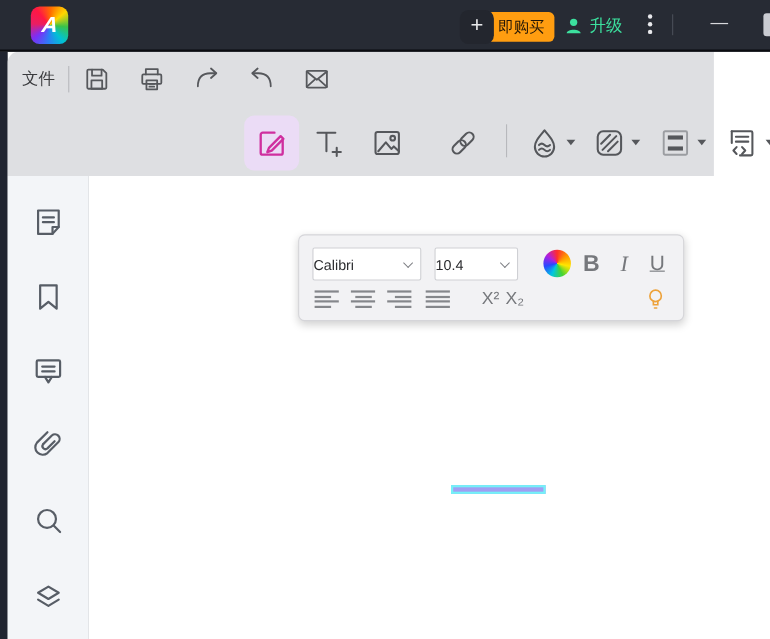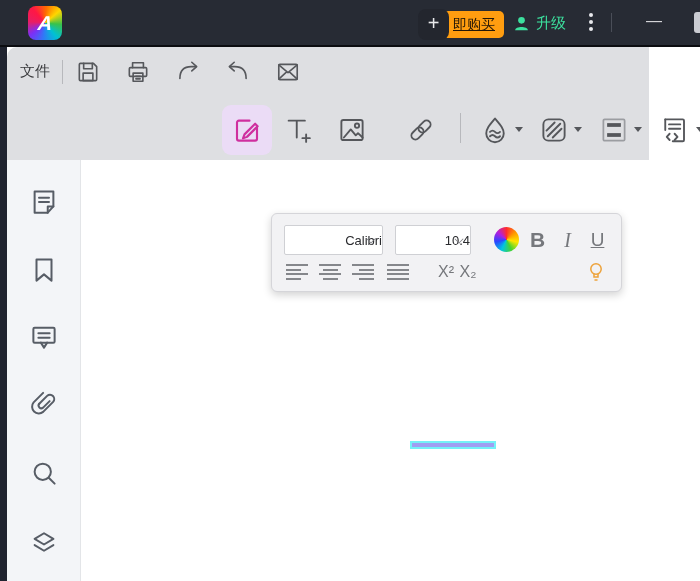--- a/index.html
+++ b/index.html
@@ -10,21 +10,21 @@
   .titlebar { position:absolute; left:0; top:0; width:700px; height:47px; background:#272b34; border-bottom:2px solid #0b0c10; z-index:5; }
   .app-icon { position:absolute; left:28px; top:6px; width:34px; height:34px; border-radius:8px;
     background:conic-gradient(from 140deg, #00c1d4, #2e7bf6, #7b2ff7, #e91e63, #ff1744, #ff6d00, #ffd600, #39c24a, #00c1d4);
     display:flex; align-items:center; justify-content:center; }
   .app-icon span { color:#fff; font-weight:bold; font-size:20px; font-style:italic; transform:skewX(-6deg); }
   .home-tab { position:absolute; left:64px; top:0; height:45px; line-height:45px; color:#f2f3f5; font-size:17px; padding:0 6px; }
   .doc-tab { position:absolute; left:118px; top:7px; width:298px; height:40px; background:#dcdde0; border-radius:10px 10px 0 0; }
   .doc-tab .tab-title { display:block; width:100%; text-align:center; line-height:38px; color:#25272c; font-size:15px; }
   .tab-close { position:absolute; right:8px; top:8px; width:22px; height:22px; line-height:22px; text-align:center; color:#7d8086; font-size:16px; cursor:default; }
   .newtab-btn { position:absolute; left:418px; top:9px; width:31px; height:31px; background:#23262e; border-radius:8px; color:#e8e9eb; font-size:20px; text-align:center; line-height:29px; z-index:3; }
-  .buy-btn { position:absolute; left:430px; top:11px; width:74px; height:27px; background:#ff9d10; border-radius:5px; color:#241707; font-size:14px; text-align:right; padding-right:9px; line-height:27px; z-index:2;text-decoration:underline; }
+  .buy-btn { position:absolute; left:430px; top:11px; width:74px; height:27px; background:#ff9d10; border-radius:5px; color:#241707; font-size:14px; text-align:right; padding-right:9px; line-height:27px; z-index:2; }
   .upgrade { position:absolute; left:512px; top:10px; height:26px; display:flex; align-items:center; gap:5px; }
   .upgrade-label { color:#3ce09e; font-size:15px; }
   .kebab { position:absolute; left:585px; top:13px; width:12px; display:flex; flex-direction:column; align-items:center; gap:3px; }
   .kebab i { width:4px; height:4px; border-radius:50%; background:#e8e9ec; }
   .tb-sep { position:absolute; left:611px; top:13px; width:1px; height:19px; background:#4a4e58; }
   .min-btn { position:absolute; left:633px; top:0; width:42px; height:45px; color:#d8d9dd; font-size:16px; text-align:center; line-height:42px; }
   .max-sliver { position:absolute; left:694px; top:12px; width:6px; height:21px; background:#caccd2; border-radius:3px 0 0 3px; }
 
   
   .side-strip { position:absolute; left:0; top:47px; width:7px; height:534px; background:#202430; }
@@ -60,21 +60,21 @@
   .handle { position:absolute; width:11px; height:11px; background:#0f10e4; }
   .h-tl{left:-6px;top:-6px} .h-tm{left:calc(50% - 6px);top:-6px} .h-tr{right:-6px;top:-6px}
   .h-ml{left:-6px;top:calc(50% - 6px)} .h-mr{right:-6px;top:calc(50% - 6px)}
   .h-bl{left:-6px;bottom:-6px} .h-bm{left:calc(50% - 6px);bottom:-6px} .h-br{right:-6px;bottom:-6px}
 
   
   .caret-bar { position:absolute; left:329px; top:281px; width:86px; height:8px; background:#a09ef2; border:2px solid #74f1f8; }
 
   
   .fpanel { position:absolute; left:190px; top:53px; width:351px; height:79px; background:#f2f2f4; border:1px solid #d5d5d9; border-radius:6px; box-shadow:0 3px 8px rgba(0,0,0,.18); }
-  .combo { position:absolute; top:11px; height:30px; background:#fff; border:1px solid #cfd0d4; border-radius:2px; display:flex; align-items:center; justify-content:flex-end; }
+  .combo { position:absolute; top:11px; height:30px; background:#fff; border:1px solid #cfd0d4; border-radius:2px; display:flex; align-items:center; justify-content:flex-start; }
   .combo .val { font-size:13px; color:#2a2b2e; }
   .combo .chev { position:absolute; right:7px; top:9px; width:8px; height:8px; border-right:1.4px solid #7a7c80; border-bottom:1.4px solid #7a7c80; transform:rotate(45deg) scale(.8); }
   .combo-font { left:12px; width:99px; }
   .combo-size { left:123px; width:76px; }
   .color-wheel { position:absolute; left:222px; top:13px; width:25px; height:25px; border-radius:50%;
     background:conic-gradient(#ff2d2d,#ff9800,#ffe600,#46d431,#00c6e0,#2948ff,#b01fe0,#ff2d2d); }
   .fmt-btn { position:absolute; top:11px; width:27px; height:30px; display:flex; align-items:center; justify-content:center; color:#76787c; }
   .btn-bold { left:252px; font-weight:bold; font-size:21px; }
   .btn-italic { left:282px; font-family:"Liberation Serif",serif; font-style:italic; font-size:20px; }
   .btn-underline { left:312px; font-size:19px; text-decoration:underline; }

